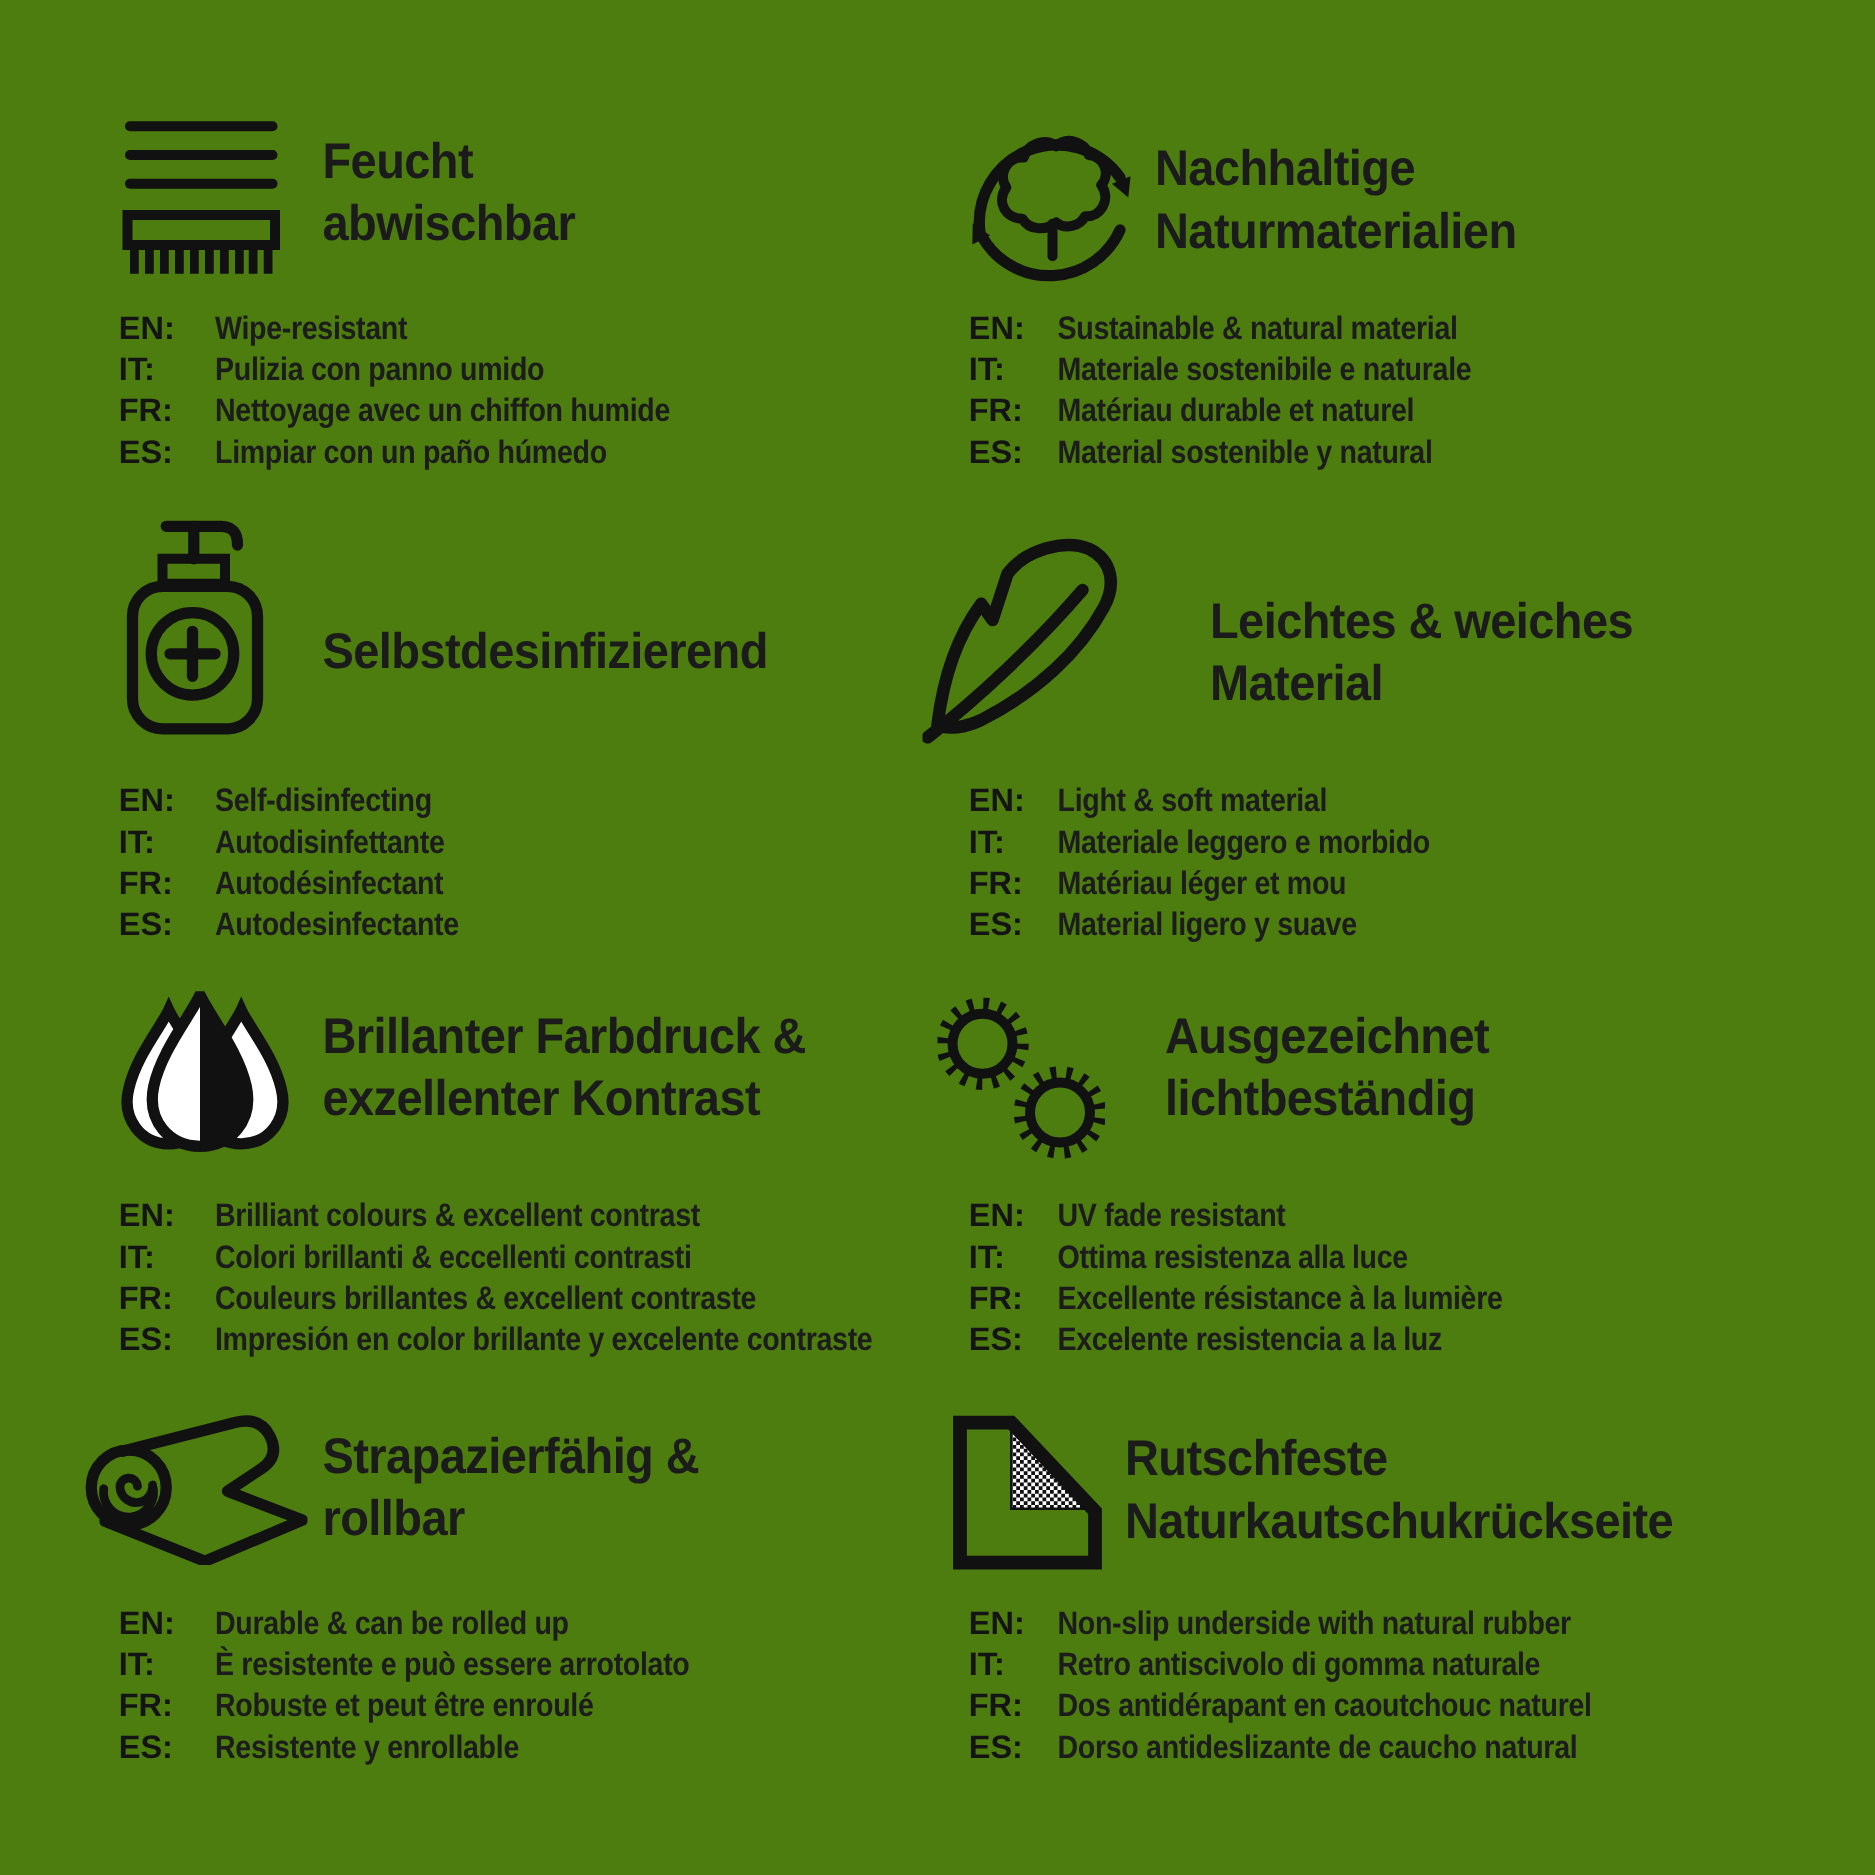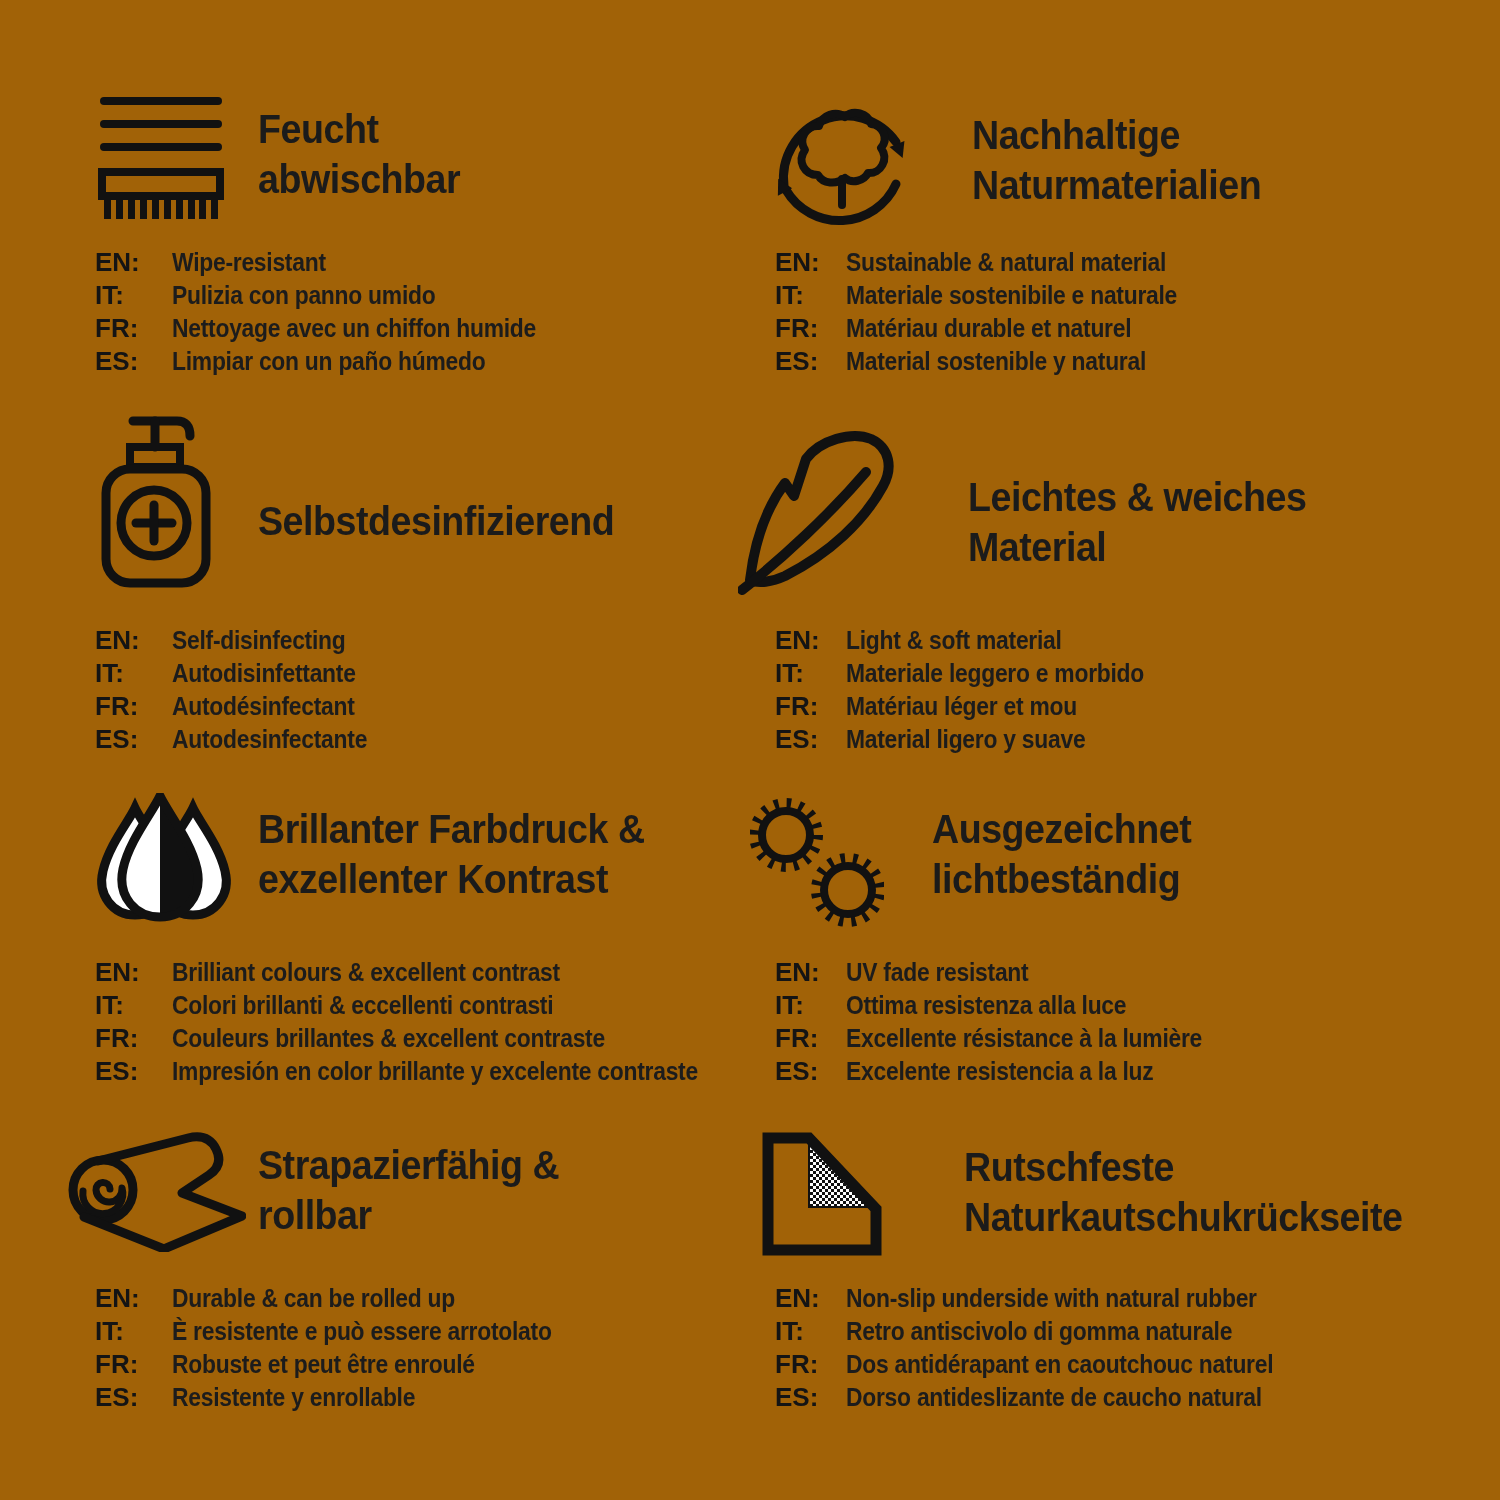--- a/index.html
+++ b/index.html
@@ -1,19 +1,19 @@
 <!DOCTYPE html>
 <html><head>
 <meta charset="utf-8">
 <style>
   html,body{margin:0;padding:0;background:#ffffff;}
   .canvas{
     position:relative;
     width:1500px;height:1500px;
-    background:#a16207;
+    background:#4d7c0f;
     font-family:"Liberation Sans", sans-serif;
     color:#161616;
     overflow:hidden;
   }
   .abs{position:absolute;}
   .icon-box svg{display:block;}
   .title{
     font-size:40px;
     font-weight:700;
     line-height:50px;
@@ -98,21 +98,21 @@
         <g stroke="#111" stroke-width="9" stroke-linecap="round" fill="none">
           <path d="M 14,93 A 62,62 0 0 1 126,49"></path>
           <path d="M 126,91 A 62,62 0 0 1 16,97"></path>
         </g>
         <path d="M 0,-8 L 15,0 L 0,8 Z" transform="translate(127,51) rotate(68)" fill="#111"></path>
         <path d="M 0,-8 L 15,0 L 0,8 Z" transform="translate(15,99) rotate(243)" fill="#111"></path>
         <path d="M 48,82 C 34,82 27,68 35,57 C 28,46 36,32 49,33 C 52,22 66,17 75,24 C 83,16 98,20 101,31 C 113,32 119,46 111,55 C 119,66 111,81 98,80 C 94,88 82,91 75,85 C 66,92 53,91 48,82 Z" fill="none" stroke="#111" stroke-width="8" stroke-linejoin="round"></path>
         <line x1="72" y1="86" x2="72" y2="112" stroke="#111" stroke-width="8" stroke-linecap="round"></line>
       </svg>
     </div>
-    <div class="abs title" style="left:972px;top:110px;">
+    <div class="abs title" style="left:924px;top:110px;">
       <div><span class="t-line">Nachhaltige</span></div>
       <div><span class="t-line">Naturmaterialien</span></div>
     </div>
     <div class="abs lang-block" style="left:775px;top:246px;">
       <div class="lang-row">
           <span class="lang-label">EN:</span>
           <span class="lang-text">Sustainable &amp; natural material</span>
         </div>
       <div class="lang-row">
           <span class="lang-label">IT:</span>
@@ -310,21 +310,21 @@
           <pattern id="dotgrid" width="6" height="6" patternUnits="userSpaceOnUse">
             <rect width="6" height="6" fill="#fff"></rect>
             <rect width="3" height="3" fill="#111"></rect>
             <rect x="3" y="3" width="3" height="3" fill="#111"></rect>
           </pattern>
         </defs>
         <path d="M 47,8 L 112,75 L 47,75 Z" fill="url(#dotgrid)" stroke="#111" stroke-width="2"></path>
         <path d="M 6,6 L 47,6 L 114,77 L 114,118 L 6,118 Z" fill="none" stroke="#111" stroke-width="11" stroke-linejoin="miter"></path>
       </svg>
     </div>
-    <div class="abs title" style="left:964px;top:1142px;">
+    <div class="abs title" style="left:900px;top:1142px;">
       <div><span class="t-line">Rutschfeste</span></div>
       <div><span class="t-line">Naturkautschukrückseite</span></div>
     </div>
     <div class="abs lang-block" style="left:775px;top:1282px;">
       <div class="lang-row">
           <span class="lang-label">EN:</span>
           <span class="lang-text">Non-slip underside with natural rubber</span>
         </div>
       <div class="lang-row">
           <span class="lang-label">IT:</span>

